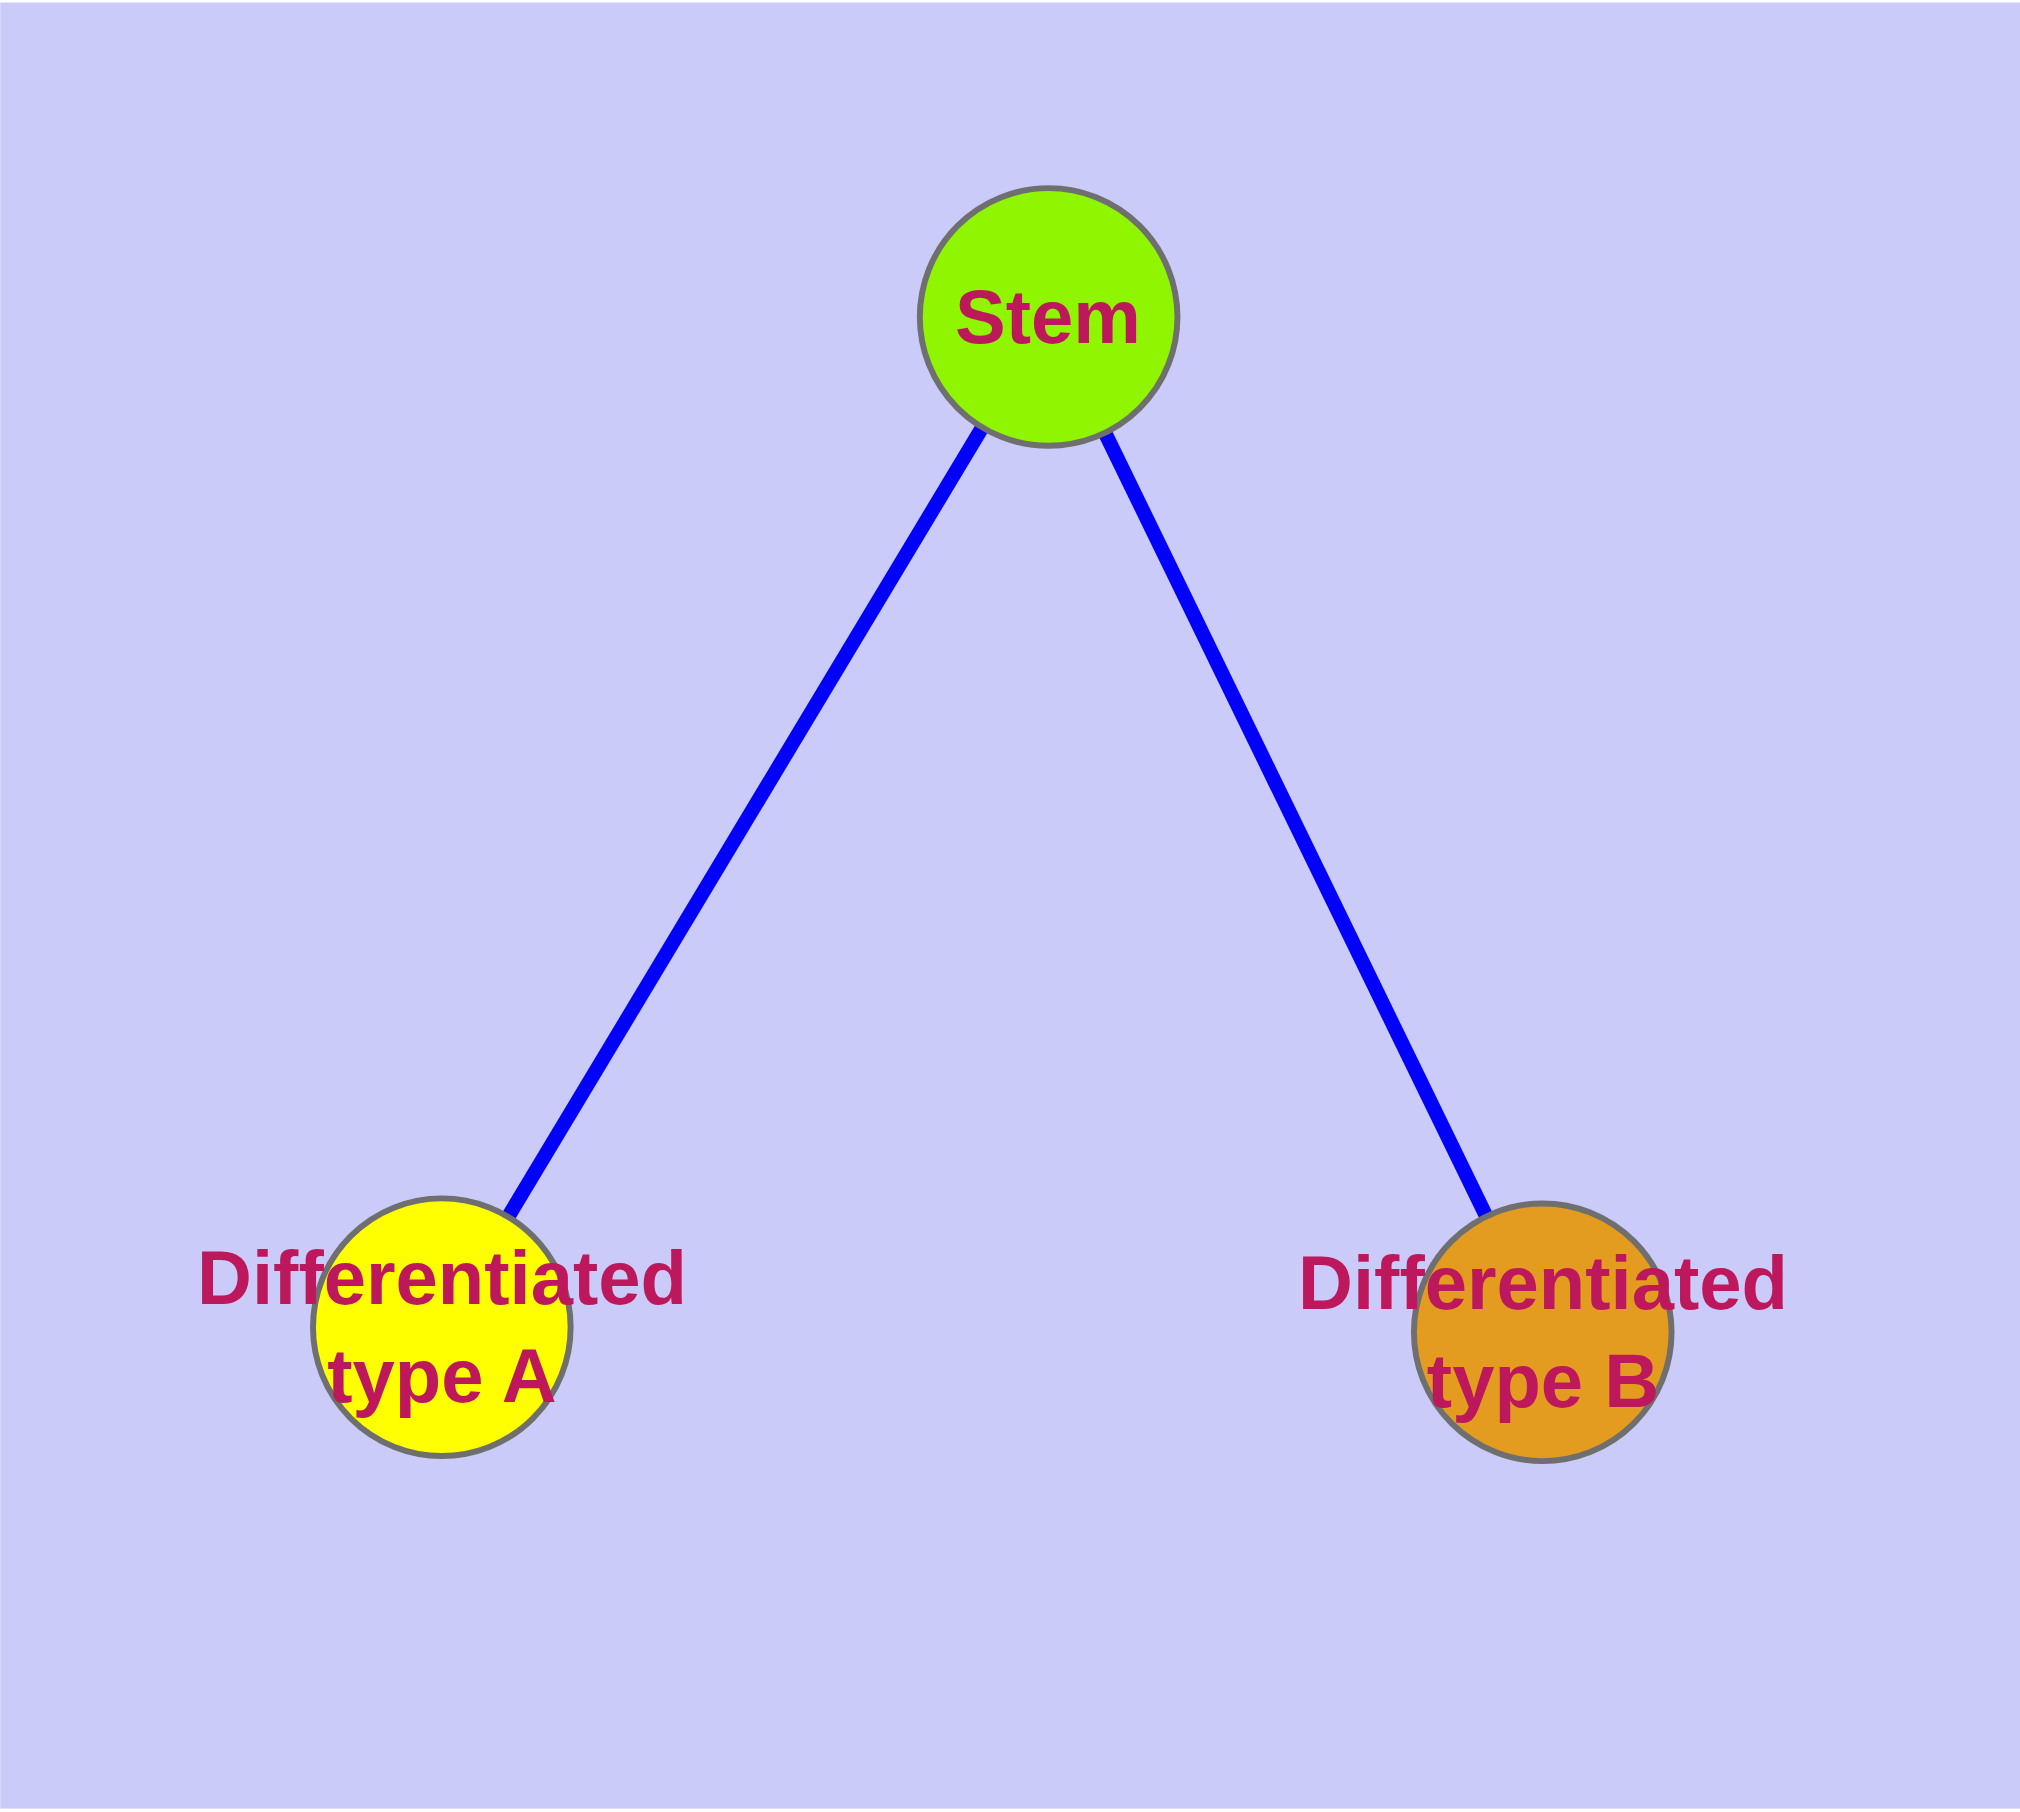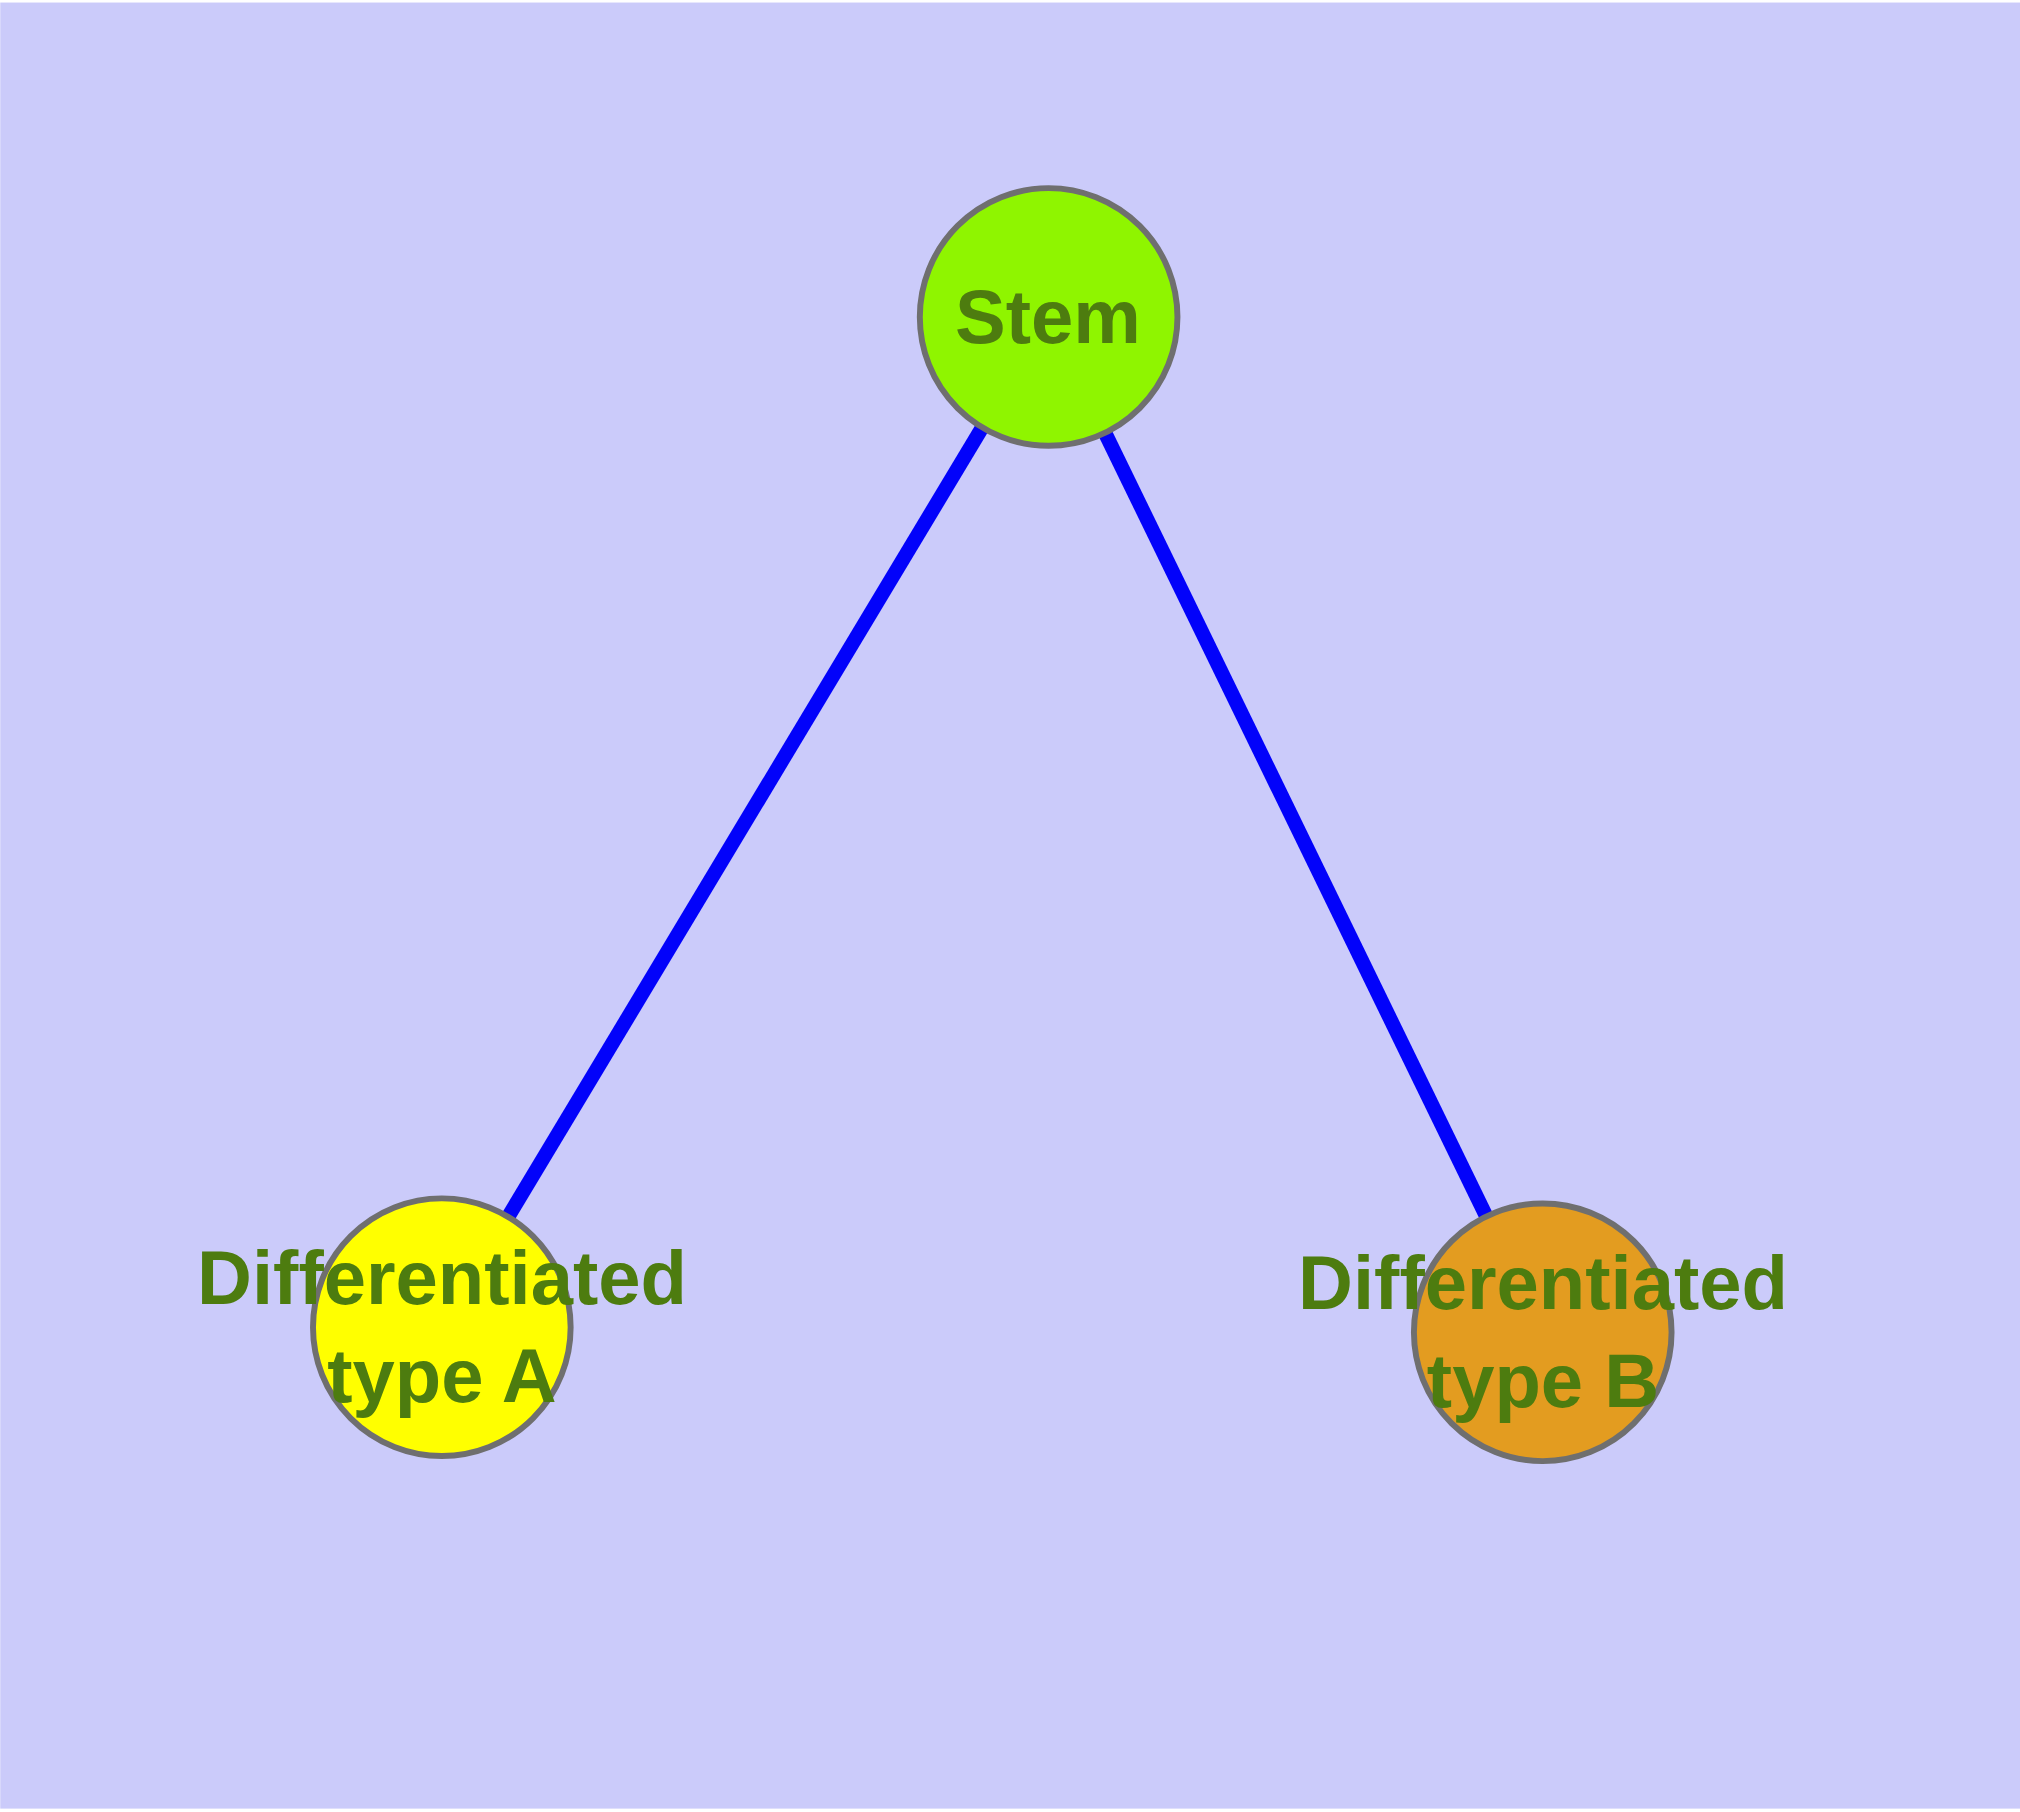--- a/index.html
+++ b/index.html
@@ -22,21 +22,21 @@
   }
   .node-label {
     position: absolute;
     transform: translate(-50%, -50%);
     width: 644px;
     text-align: center;
     white-space: pre-line;
     font-weight: 700;
     font-size: 76px;
     line-height: 98px;
-    color: #4d7c0f;
+    color: #be185d;
     pointer-events: none;
   }
 </style>
 </head>
 <body>
 
 <div class="canvas">
 
   <svg class="graph-svg" width="2021" height="1812" viewBox="0 0 2384 2138">
 

